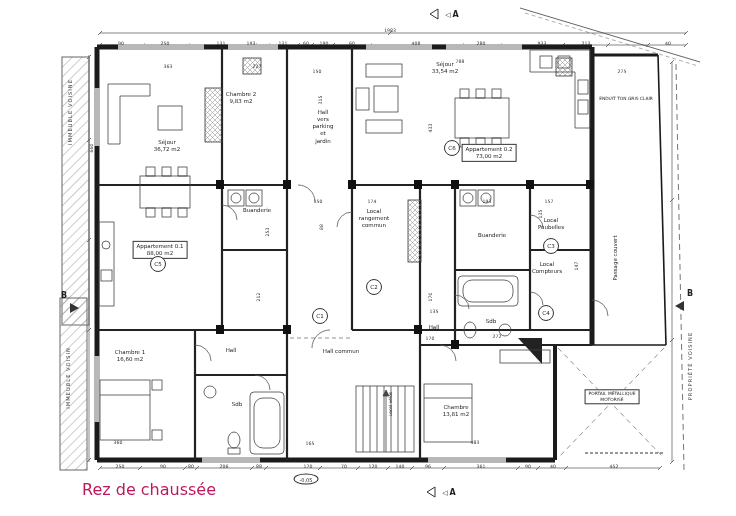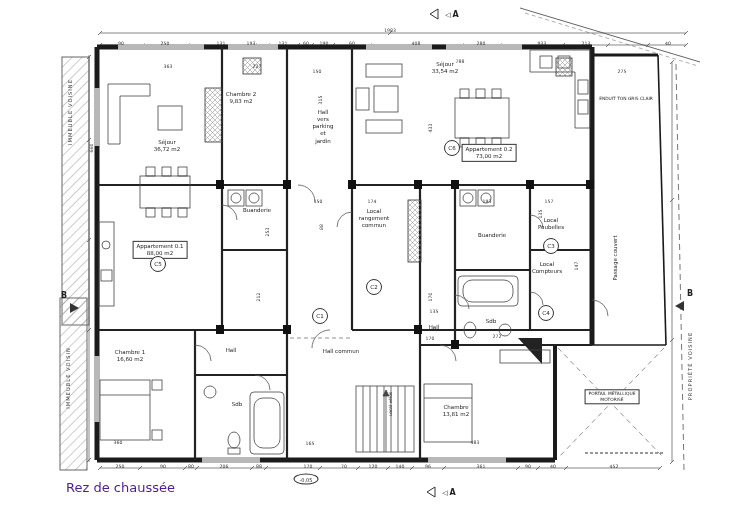--- a/index.html
+++ b/index.html
@@ -29,21 +29,21 @@
   .section-mark{
     position:absolute;font-size:8px;font-weight:bold;color:#222;white-space:nowrap;
     transform:translate(-50%,-50%);display:flex;align-items:center;gap:2px;
   }
   .section-mark .tri{font-size:7px;font-weight:normal;}
   .level{
     position:absolute;border:0.8px solid #333;border-radius:50%;background:#fff;
     font-size:5px;color:#222;padding:1.5px 5px;transform:translate(-50%,-50%);
   }
   .title{
-    position:absolute;left:66px;top:480px;font-size:13px;color:#4c1d95;
+    position:absolute;left:82px;top:480px;font-size:16px;color:#be185d;
   }
 </style>
 </head>
 <body>
 
 <div id="plan">
 
   <svg width="736" height="516" viewBox="0 0 736 516">
     <defs>
       <pattern id="hatch" width="7" height="7" patternTransform="rotate(45)" patternUnits="userSpaceOnUse">

